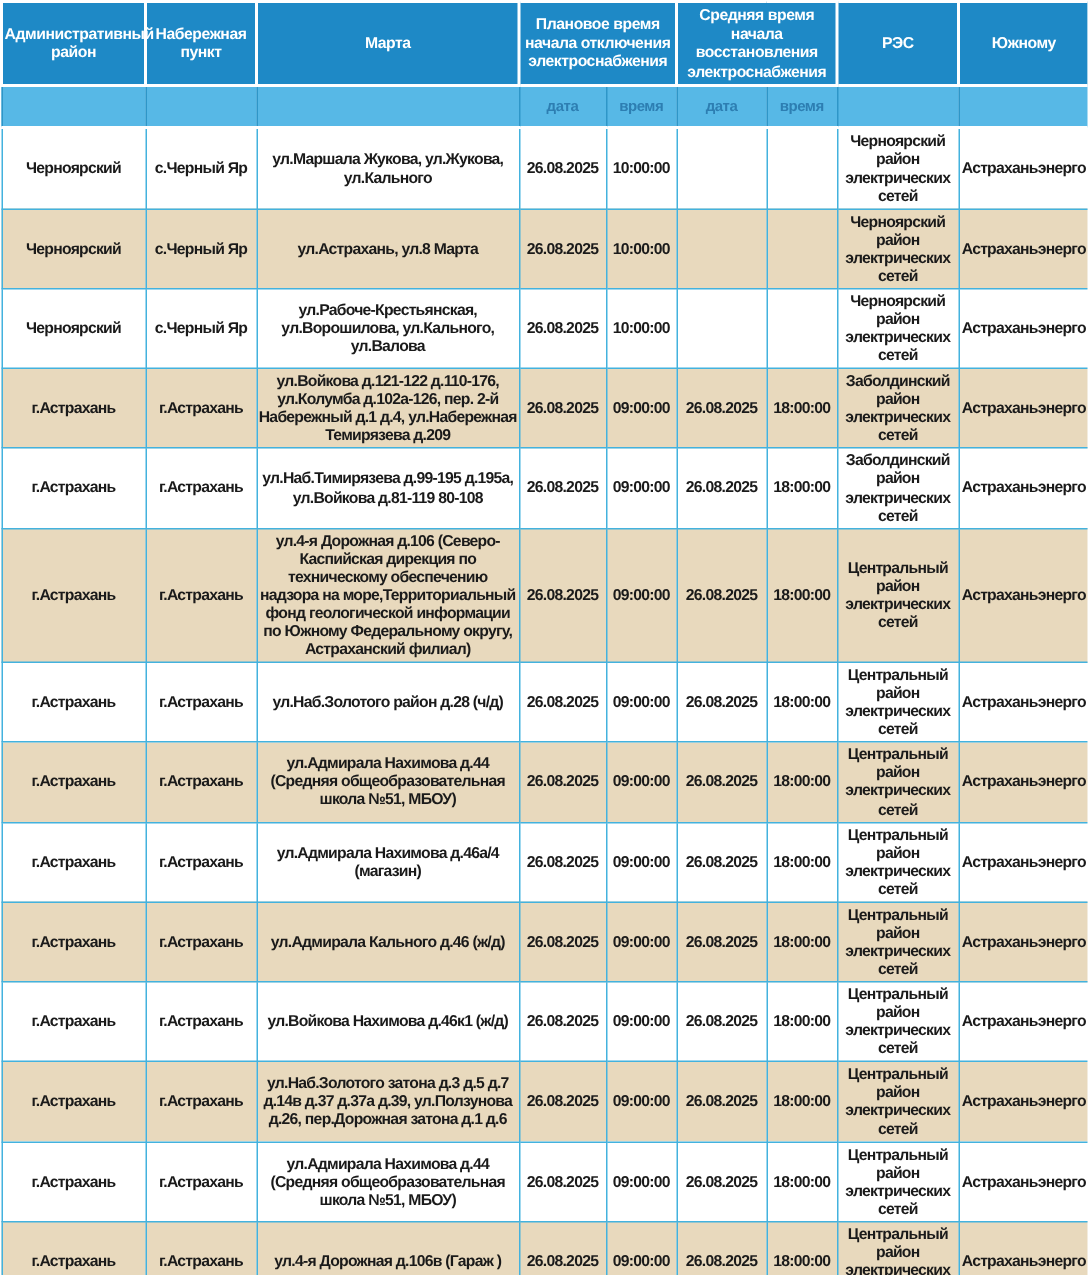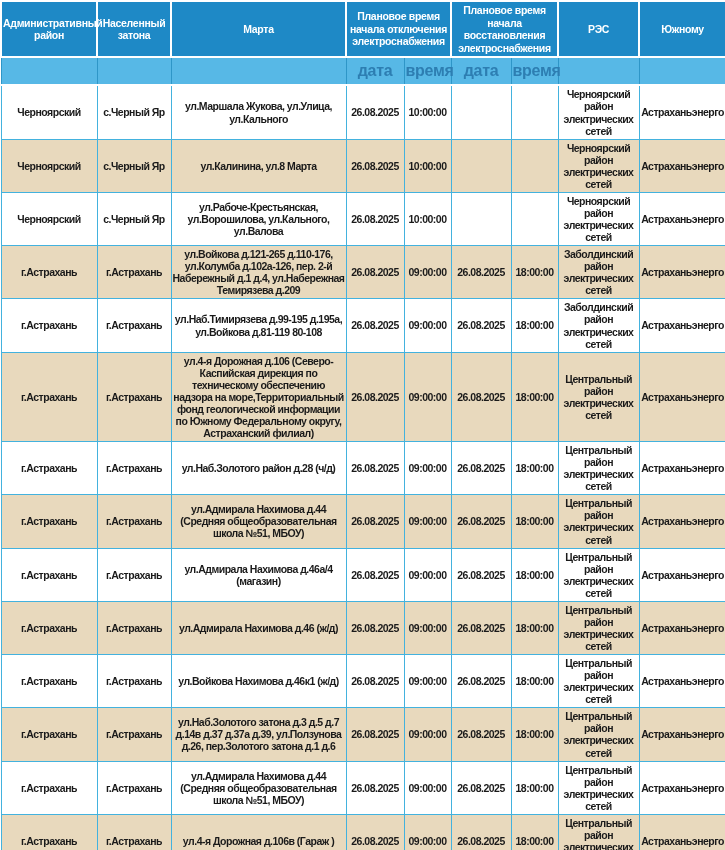--- a/index.html
+++ b/index.html
@@ -28,21 +28,21 @@
     background: #1e89c6;
     color: #ffffff;
     font-size: 10.5px;
     line-height: 1.2;
     height: 50px;
     border: 2px solid #ffffff;
   }
   thead tr.sub th {
     background: #57b8e6;
     color: #2d7eb2;
-    font-size: 16px;
+    font-size: 10px;
     height: 22px;
     border: 1px solid #2e96c8;
     border-top: 2px solid #ffffff;
     border-bottom: 2px solid #ffffff;
   }
   
   tbody td {
     border: 1px solid #43b2de;
     background: #ffffff;
     color: #1a1a1a;
@@ -69,56 +69,56 @@
     <col style="width:58px">
     <col style="width:47px">
     <col style="width:60px">
     <col style="width:47px">
     <col style="width:81px">
     <col style="width:87px">
   </colgroup>
   <thead>
     <tr class="main">
       <th>Административный район</th>
-      <th>Населенный затона</th>
+      <th>Набережная пункт</th>
       <th>Марта</th>
       <th colspan="2">Плановое время начала отключения электроснабжения</th>
-      <th colspan="2">Плановое время начала восстановления электроснабжения</th>
+      <th colspan="2">Средняя время начала восстановления электроснабжения</th>
       <th>РЭС</th>
       <th>Южному</th>
     </tr>
     <tr class="sub">
       <th></th>
       <th></th>
       <th></th>
       <th>дата</th>
       <th>время</th>
       <th>дата</th>
       <th>время</th>
       <th></th>
       <th></th>
     </tr>
   </thead>
   <tbody id="rows">
   <tr>
     <td>Черноярский</td>
     <td>с.Черный Яр</td>
-    <td>ул.Маршала Жукова, ул.Улица, ул.Кального</td>
+    <td>ул.Маршала Жукова, ул.Жукова, ул.Кального</td>
     <td>26.08.2025</td>
     <td>10:00:00</td>
     <td></td>
     <td></td>
     <td>Черноярский район электрических сетей</td>
     <td>Астраханьэнерго</td>
   </tr>
 
   <tr class="alt">
     <td>Черноярский</td>
     <td>с.Черный Яр</td>
-    <td>ул.Калинина, ул.8 Марта</td>
+    <td>ул.Астрахань, ул.8 Марта</td>
     <td>26.08.2025</td>
     <td>10:00:00</td>
     <td></td>
     <td></td>
     <td>Черноярский район электрических сетей</td>
     <td>Астраханьэнерго</td>
   </tr>
 
   <tr>
     <td>Черноярский</td>
@@ -128,21 +128,21 @@
     <td>10:00:00</td>
     <td></td>
     <td></td>
     <td>Черноярский район электрических сетей</td>
     <td>Астраханьэнерго</td>
   </tr>
 
   <tr class="alt">
     <td>г.Астрахань</td>
     <td>г.Астрахань</td>
-    <td>ул.Войкова д.121-265 д.110-176, ул.Колумба д.102а-126, пер. 2-й Набережный д.1 д.4, ул.Набережная Темирязева д.209</td>
+    <td>ул.Войкова д.121-122 д.110-176, ул.Колумба д.102а-126, пер. 2-й Набережный д.1 д.4, ул.Набережная Темирязева д.209</td>
     <td>26.08.2025</td>
     <td>09:00:00</td>
     <td>26.08.2025</td>
     <td>18:00:00</td>
     <td>Заболдинский район электрических сетей</td>
     <td>Астраханьэнерго</td>
   </tr>
 
   <tr>
     <td>г.Астрахань</td>
@@ -200,21 +200,21 @@
     <td>09:00:00</td>
     <td>26.08.2025</td>
     <td>18:00:00</td>
     <td>Центральный район электрических сетей</td>
     <td>Астраханьэнерго</td>
   </tr>
 
   <tr class="alt">
     <td>г.Астрахань</td>
     <td>г.Астрахань</td>
-    <td>ул.Адмирала Нахимова д.46 (ж/д)</td>
+    <td>ул.Адмирала Кального д.46 (ж/д)</td>
     <td>26.08.2025</td>
     <td>09:00:00</td>
     <td>26.08.2025</td>
     <td>18:00:00</td>
     <td>Центральный район электрических сетей</td>
     <td>Астраханьэнерго</td>
   </tr>
 
   <tr>
     <td>г.Астрахань</td>
@@ -224,21 +224,21 @@
     <td>09:00:00</td>
     <td>26.08.2025</td>
     <td>18:00:00</td>
     <td>Центральный район электрических сетей</td>
     <td>Астраханьэнерго</td>
   </tr>
 
   <tr class="alt">
     <td>г.Астрахань</td>
     <td>г.Астрахань</td>
-    <td>ул.Наб.Золотого затона д.3 д.5 д.7 д.14в д.37 д.37а д.39, ул.Ползунова д.26, пер.Золотого затона д.1 д.6</td>
+    <td>ул.Наб.Золотого затона д.3 д.5 д.7 д.14в д.37 д.37а д.39, ул.Ползунова д.26, пер.Дорожная затона д.1 д.6</td>
     <td>26.08.2025</td>
     <td>09:00:00</td>
     <td>26.08.2025</td>
     <td>18:00:00</td>
     <td>Центральный район электрических сетей</td>
     <td>Астраханьэнерго</td>
   </tr>
 
   <tr>
     <td>г.Астрахань</td>

